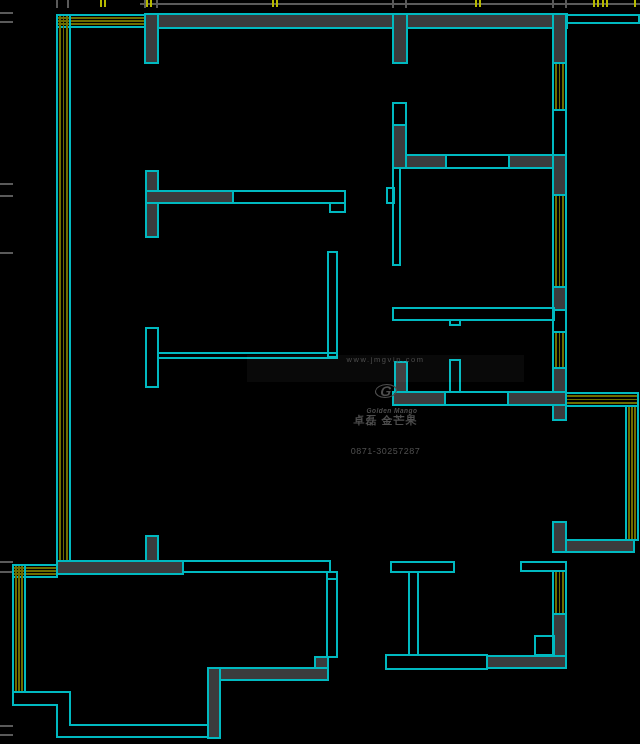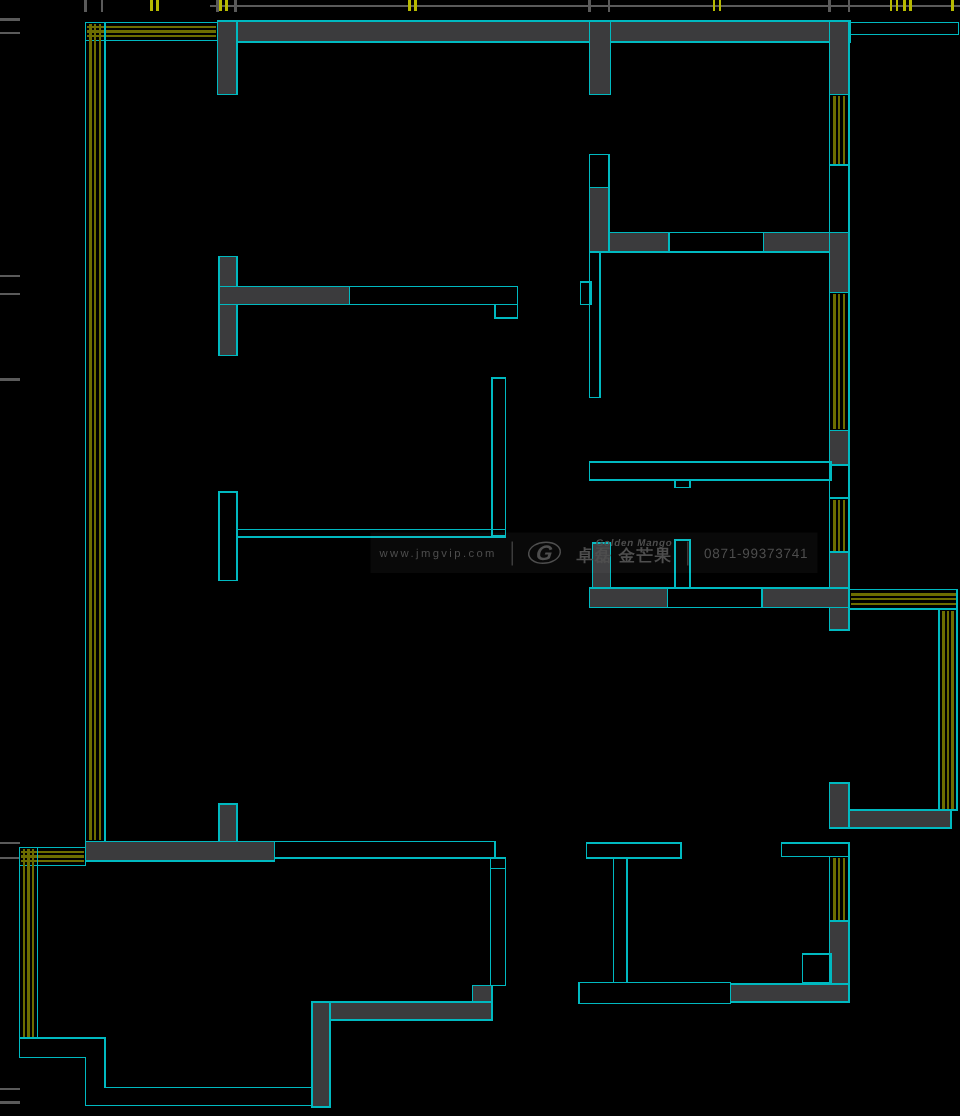--- a/index.html
+++ b/index.html
@@ -1,21 +1,21 @@
 <!DOCTYPE html>
 <html><head>
 <meta charset="utf-8">
 <style>
   html,body{margin:0;padding:0;background:#000;}
   body{width:640px;height:744px;position:relative;overflow:hidden;
        font-family:"Liberation Sans",sans-serif;}
   #plan-svg{position:absolute;left:0;top:0;background:#000;shape-rendering:crispEdges;}
   .watermark{position:absolute;left:247px;top:355px;height:27px;min-width:265px;
       display:flex;align-items:center;gap:10px;color:#4e4e4e;
-      background:rgba(255,255,255,0.035);padding:0 6px;white-space:nowrap;}
+      background:rgba(255,255,255,0.035);padding:0 6px;white-space:nowrap;flex-direction:column;}
   .wm-site{font-size:7.5px;letter-spacing:1.6px;}
   .wm-sep{width:1px;height:16px;background:#3c3c3c;}
   .wm-logo{font-size:14px;font-weight:bold;font-style:italic;border:1px solid #4e4e4e;
       border-radius:50%;width:20px;height:13px;line-height:12px;text-align:center;
       transform:skewX(-8deg);}
   .wm-brand{display:flex;flex-direction:column;line-height:1;text-align:right;}
   .wm-en{font-size:6.5px;font-weight:bold;font-style:italic;letter-spacing:.5px;}
   .wm-cn{font-size:11px;font-weight:bold;letter-spacing:1px;}
   .wm-phone{font-size:9px;letter-spacing:.5px;}
 </style>
@@ -148,14 +148,14 @@
 
 <div class="watermark">
   <span class="wm-site">www.jmgvip.com</span>
   <span class="wm-sep"></span>
   <span class="wm-logo">G</span>
   <span class="wm-brand">
     <span class="wm-en">Golden Mango</span>
     <span class="wm-cn">卓磊 金芒果</span>
   </span>
   <span class="wm-sep"></span>
-  <span class="wm-phone">0871-99373741</span>
+  <span class="wm-phone">0871-30257287</span>
 </div>
 
 </body></html>

